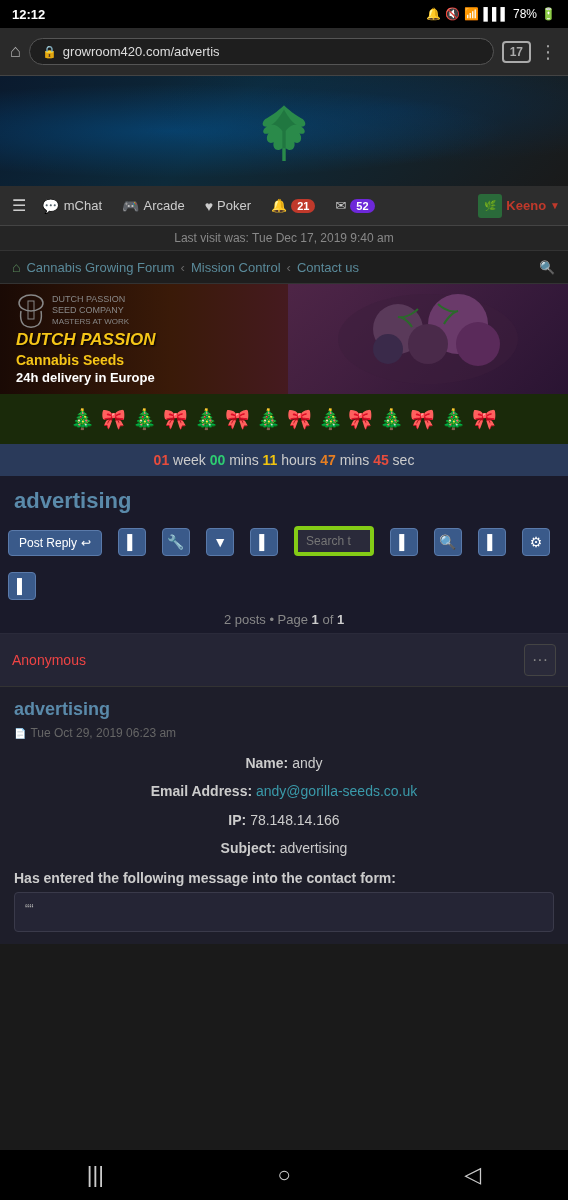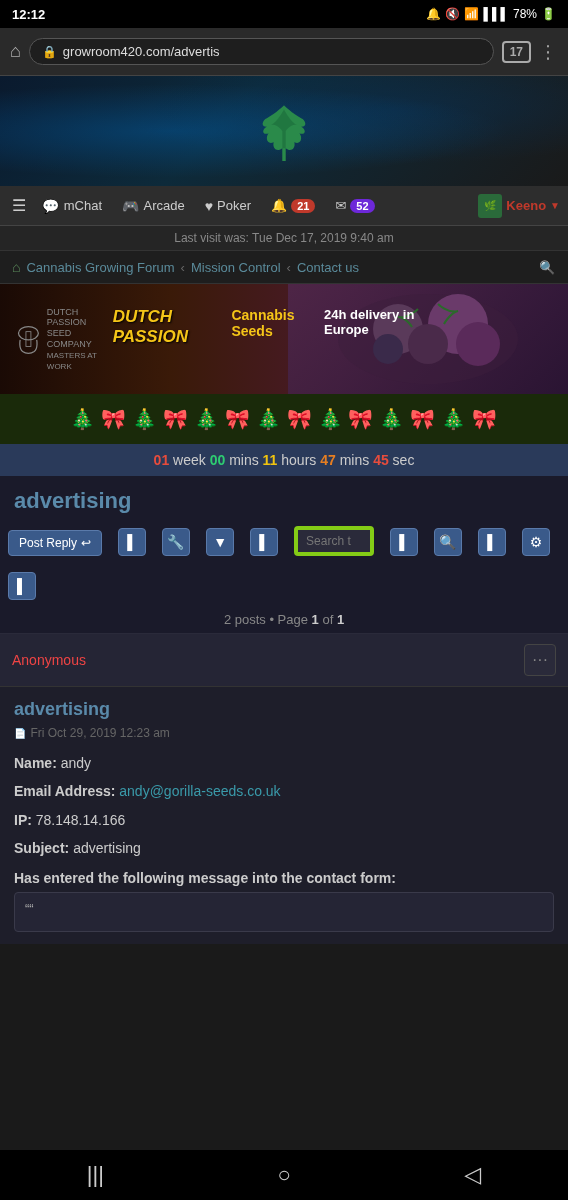--- a/index.html
+++ b/index.html
@@ -171,20 +171,21 @@
       height: 110px;
       background: linear-gradient(135deg, #1a0a0a 0%, #2a1505 50%, #1a0a0a 100%);
       position: relative;
       overflow: hidden;
       display: flex;
       align-items: center;
     }
     .ad-left {
       padding: 16px;
       display: flex;
+      flex-direction: column;
       gap: 2px;
       z-index: 1;
     }
     .visit-btn {
       background: #2a8a2a;
       color: #fff;
       border: 3px solid #5aba5a;
       border-radius: 6px;
       padding: 8px 12px;
       font-size: 12px;
@@ -331,20 +332,21 @@
       margin-bottom: 12px;
       display: flex;
       align-items: center;
       gap: 4px;
     }
     .post-date-icon { font-size: 10px; }
     .post-field {
       margin-bottom: 6px;
       font-size: 14px;
       line-height: 1.6;
+      text-align: center;
     }
     .post-field strong { color: #ccc; }
     .post-email { color: #3a9aaa; }
     .post-message-label {
       font-size: 14px;
       font-weight: bold;
       color: #ccc;
       margin-top: 10px;
       margin-bottom: 6px;
     }
@@ -564,21 +566,21 @@
   <div class="post-header">
     <span class="post-author">Anonymous</span>
     <div class="post-options-btn">
       <span>···</span>
     </div>
   </div>
   <div class="post-content">
     <div class="post-topic-title">advertising</div>
     <div class="post-date">
       <span class="post-date-icon">📄</span>
-      <span>Fri Oct 29, 2019 12:23 am</span>
+      <span>Tue Oct 29, 2019 06:23 am</span>
     </div>
     <div class="post-field">
       <strong>Name:</strong>
       <span>andy</span>
     </div>
     <div class="post-field">
       <strong>Email Address:</strong>
       <span class="post-email">andy@gorilla-seeds.co.uk</span>
     </div>
     <div class="post-field">

